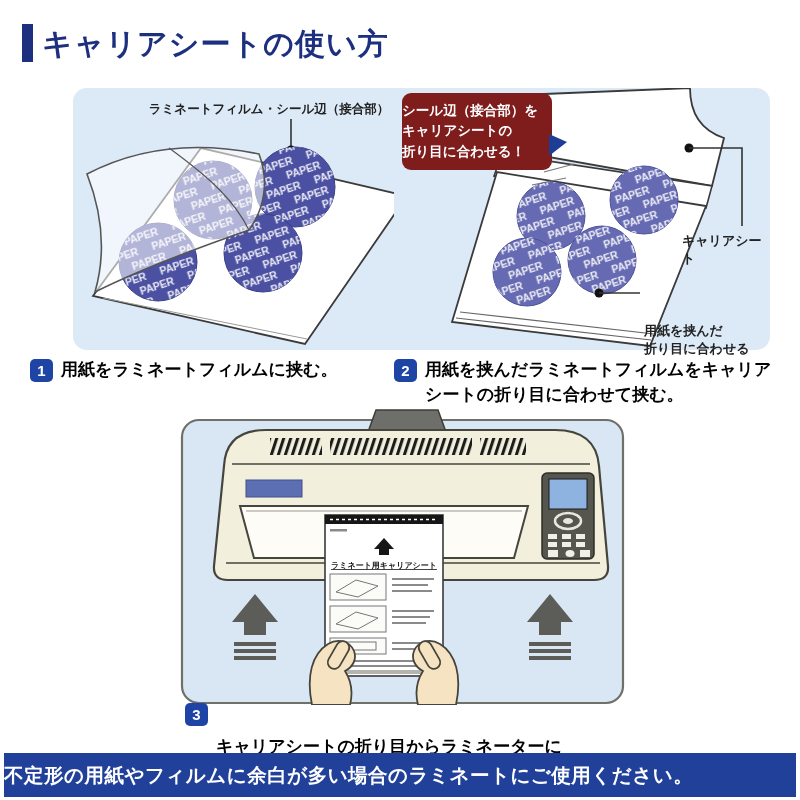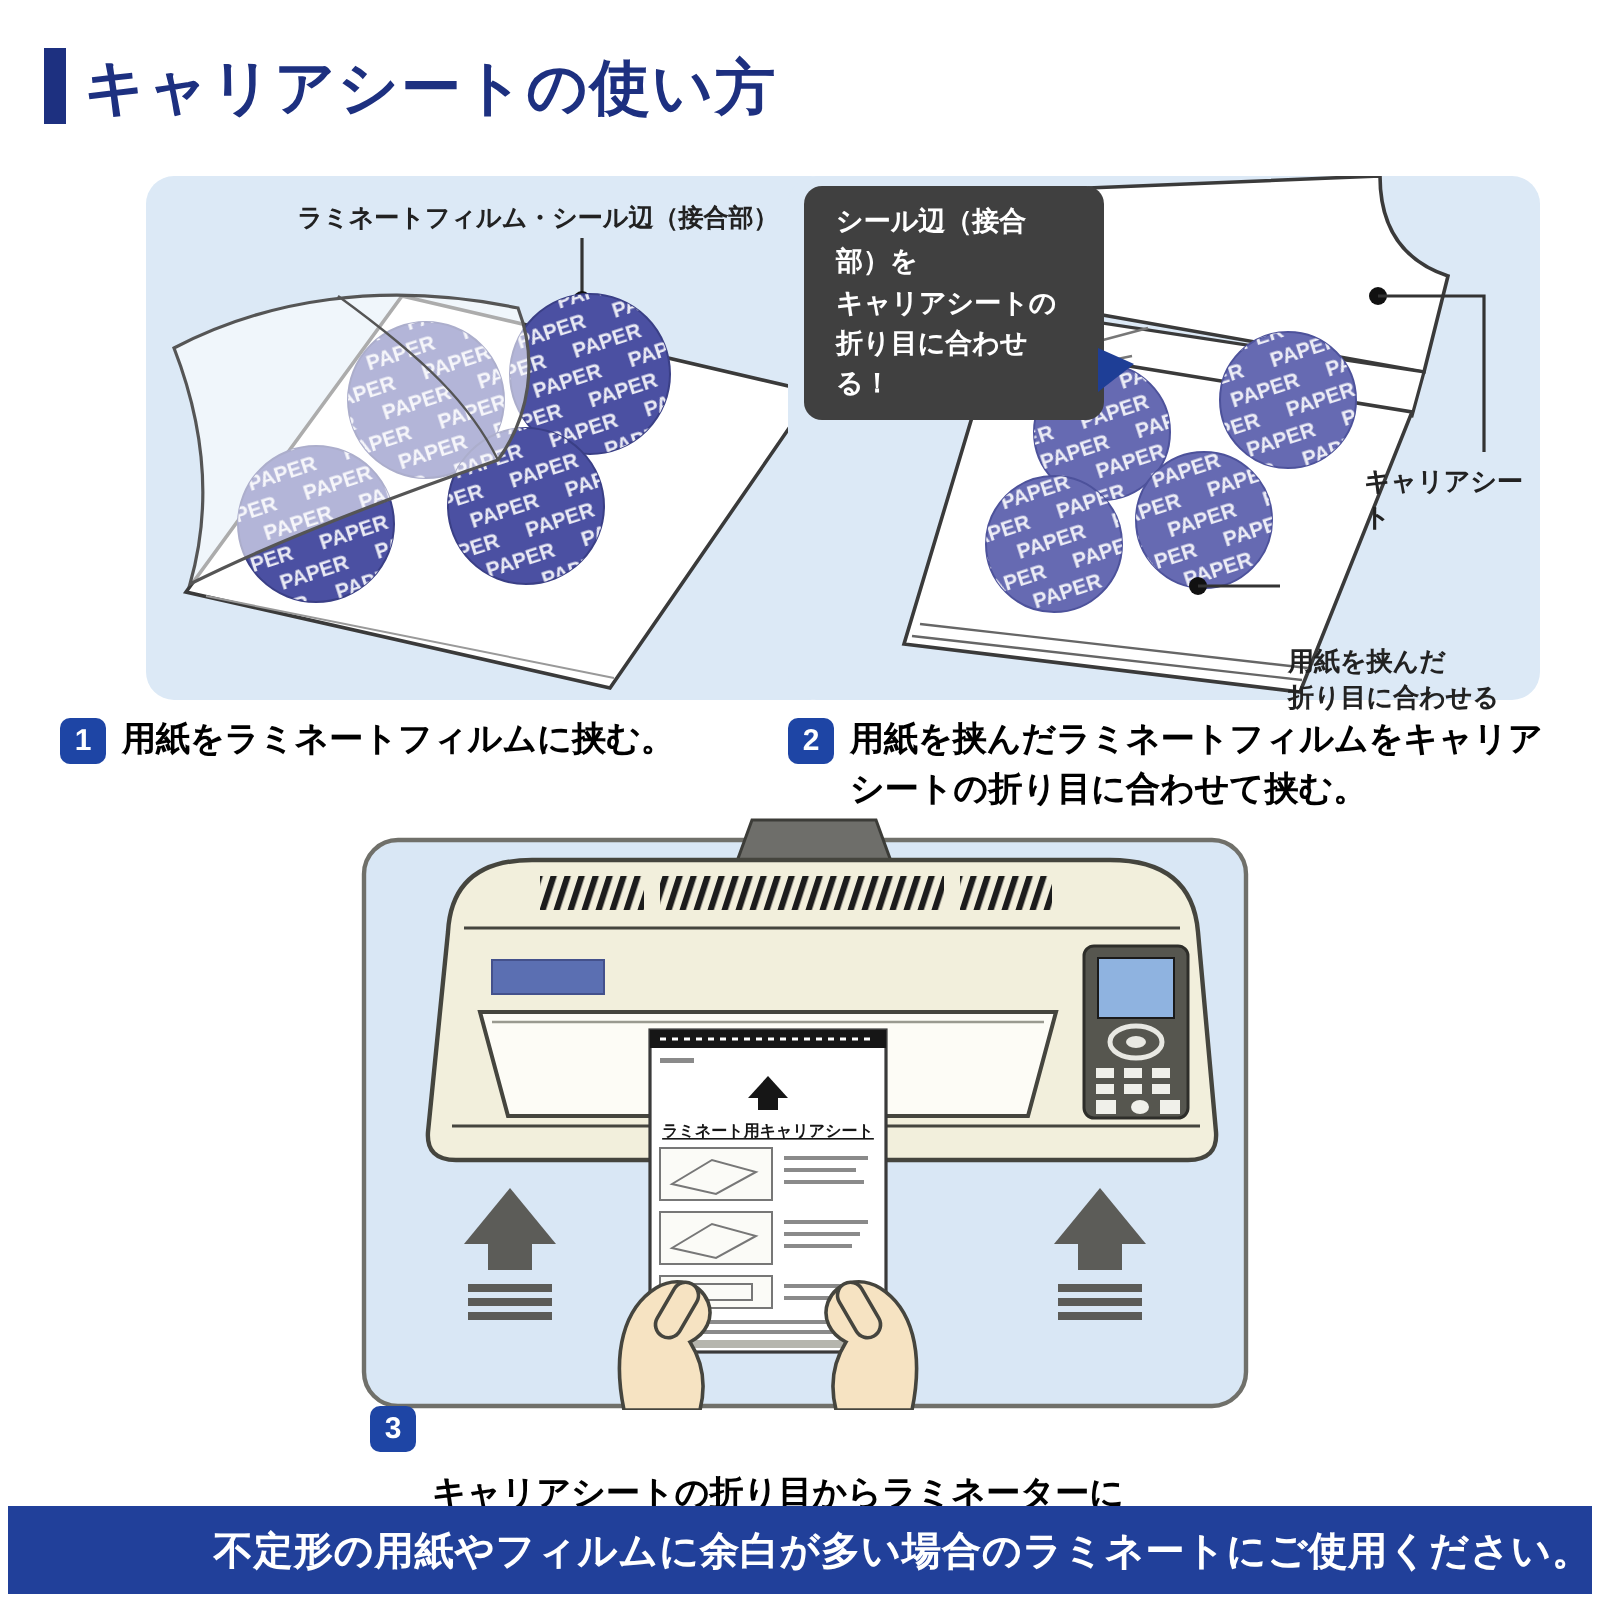--- a/index.html
+++ b/index.html
@@ -13,21 +13,21 @@
   .hdr-bar{width:11px;height:38px;background:#1d3080;margin-right:9px;}
   .hdr-title{font-size:30px;font-weight:bold;color:#1d3080;letter-spacing:1px;}
   
   .panel{position:absolute;background:#dce9f6;border-radius:14px;}
   #panel1{left:30px;top:88px;width:346px;height:262px;margin-left:43px;}
   #panel2{left:394px;top:88px;width:376px;height:262px;}
   .panel svg{position:absolute;left:0;top:0;}
   
   .callout{
     position:absolute;left:8px;top:5px;width:150px;box-sizing:border-box;
-    background:#404040;border-radius:9px;padding:8px 16px;color:#ffffff;
+    background:#7f1d1d;border-radius:9px;padding:8px 0;color:#ffffff;
     font-size:13.5px;font-weight:bold;line-height:1.5;z-index:3;
   }
   .callout:after{
     content:"";position:absolute;right:-15px;bottom:14px;width:0;height:0;
     border-top:8px solid transparent;border-bottom:14px solid transparent;
     border-left:18px solid #1e3e96;
   }
   .side-label{position:absolute;font-size:13px;font-weight:bold;color:#222;line-height:1.35;z-index:3;}
   #lbl-carrier{left:288px;top:144px;}
   #lbl-film{left:250px;top:198px;margin-top:36px;}
@@ -42,21 +42,21 @@
   #step1{left:30px;top:358px;width:346px;}
   #step2{left:394px;top:358px;width:382px;}
   #step2 .step-text{width:350px;}
   #step3{left:185px;top:702px;width:440px;}
   #step3 .step-text{width:352px;margin-top:33px;}
   
   #lam{position:absolute;left:180px;top:408px;width:445px;height:297px;}
   
   .banner{
     position:absolute;left:4px;right:4px;top:753px;height:44px;background:#21409a;
-    display:flex;align-items:center;justify-content:flex-end;
+    display:flex;align-items:center;justify-content:flex-start;
   }
   .banner-text{color:#ffffff;font-size:19.5px;font-weight:bold;letter-spacing:0.5px;}
   svg text{font-family:"Liberation Sans","DejaVu Sans",sans-serif;}
 </style>
 </head>
 <body>
 
 <div class="hdr">
   <div class="hdr-bar"></div>
   <div class="hdr-title">キャリアシートの使い方</div>

